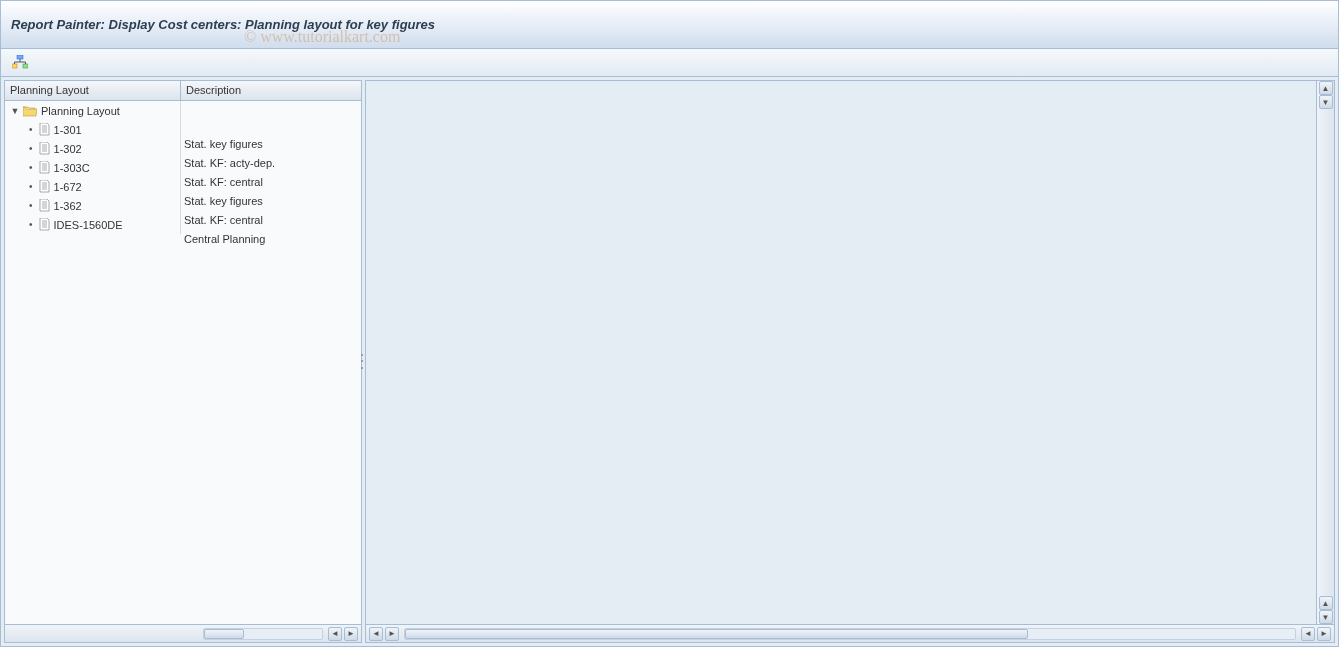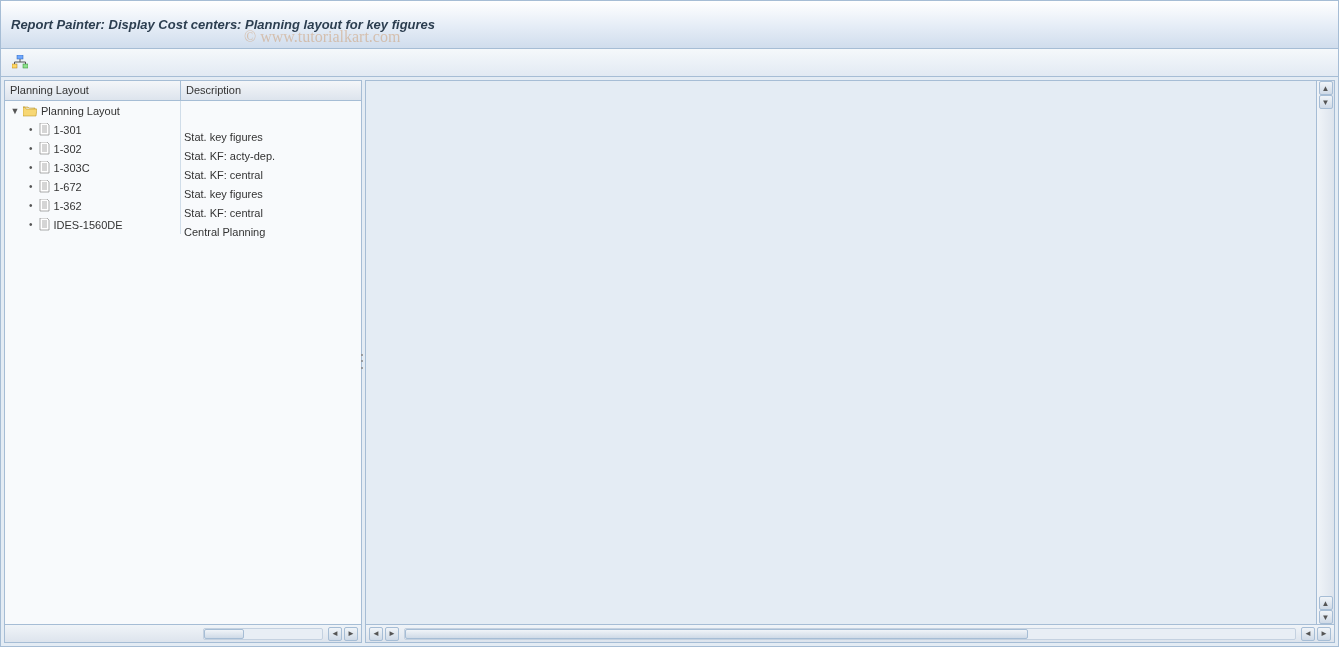--- a/index.html
+++ b/index.html
@@ -107,21 +107,21 @@
       border-right: 1px solid #d0dde9;
       height: 100%;
       white-space: nowrap;
       overflow: hidden;
     }
     .tree-col2 {
       flex: 1;
       padding-left: 3px;
       height: 100%;
       display: flex;
-      align-items: flex-start;
+      align-items: flex-end;
       margin-top: 22px;
     }
     .tree-toggle {
       width: 12px;
       text-align: center;
       color: #555;
       font-size: 9px;
     }
     .tree-indent-0 { padding-left: 4px; }
     .tree-indent-1 { padding-left: 24px; }

